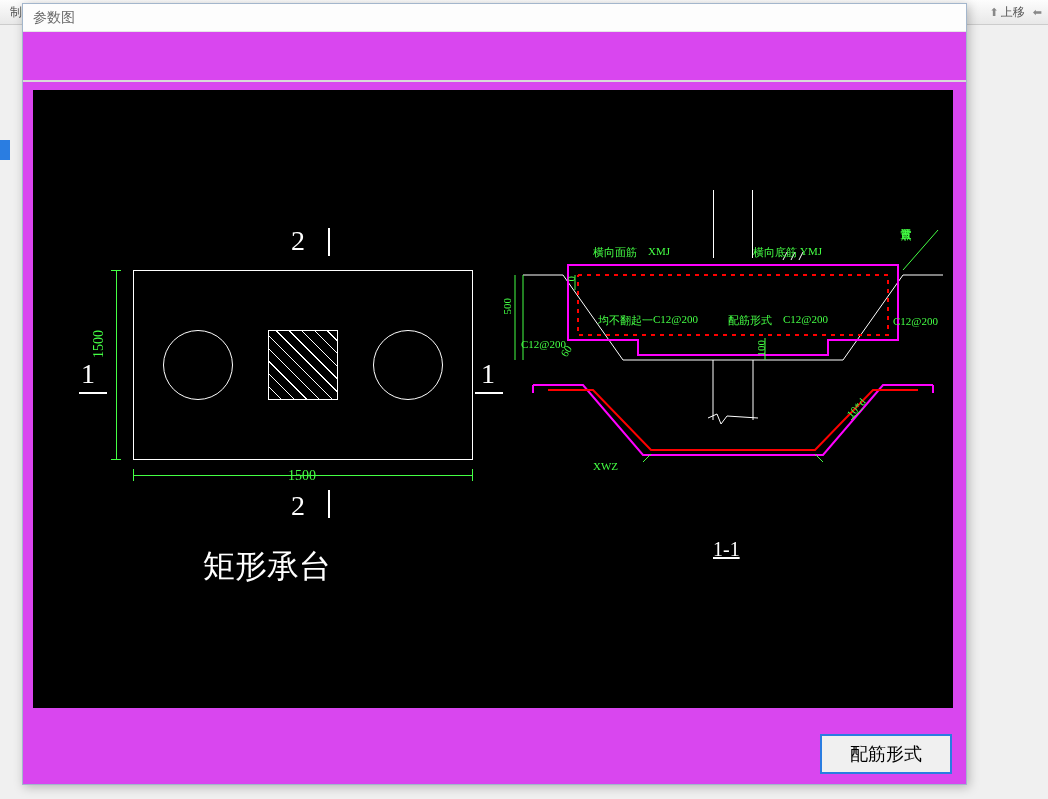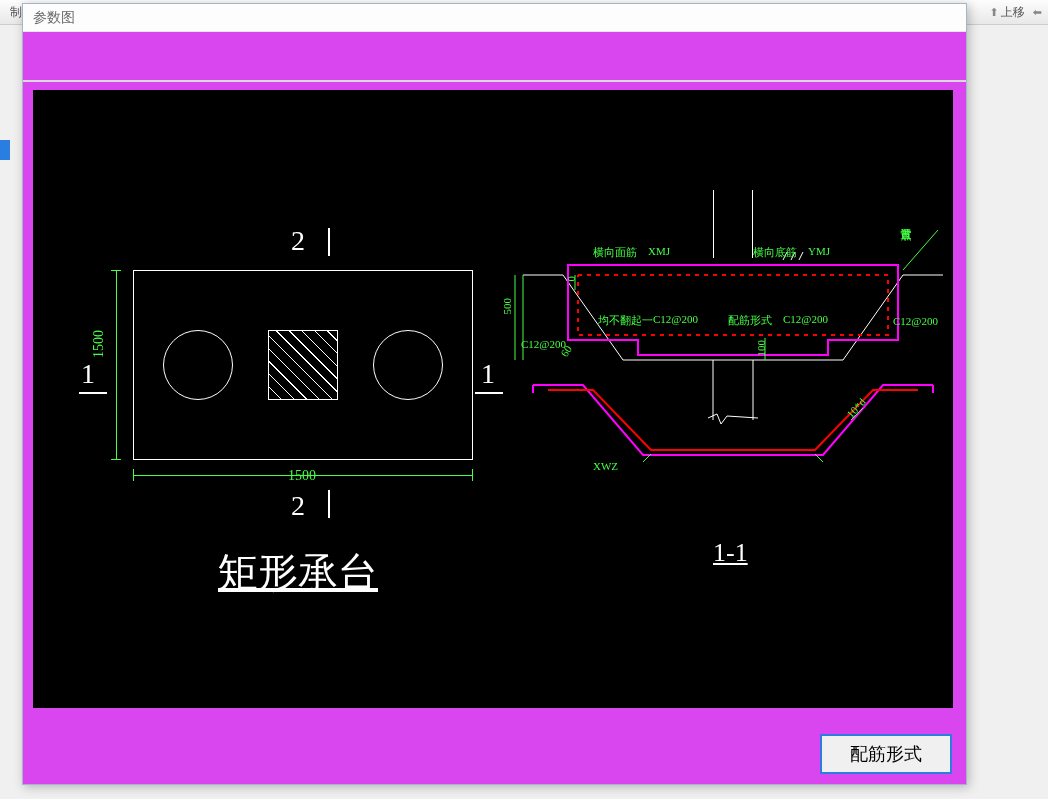--- a/index.html
+++ b/index.html
@@ -132,33 +132,33 @@
     .dim-v { position: absolute; left: 43px; top: 20px; height: 190px; width: 1px; background: #4f4; }
     .dim-v::before, .dim-v::after { content:""; position:absolute; width:10px; height:1px; background:#4f4; left:-5px; }
     .dim-v::before { top:0; } .dim-v::after { bottom:0; }
     .dim-v-txt { position: absolute; left: 18px; top: 80px; color: #4f4; font-size: 14px; writing-mode: vertical-rl; transform: rotate(180deg); }
     
     .dim-h { position: absolute; left: 60px; top: 225px; width: 340px; height: 1px; background:#4f4; }
     .dim-h::before, .dim-h::after { content:""; position:absolute; width:1px; height:12px; background:#4f4; top:-6px; }
     .dim-h::before { left:0; }
     .dim-h::after { right:0; }
     .dim-h-txt { position: absolute; left: 215px; top: 218px; color: #4f4; font-size: 14px; }
-    .left-title { position: absolute; left: 145px; top: 295px; color: #fff; font-size: 40px; font-family: "SimSun"; text-decoration: underline; }
+    .left-title { position: absolute; left: 130px; top: 295px; color: #fff; font-size: 32px; font-family: "SimSun"; }
 
     
     .right-draw { position: absolute; left: 470px; top: 100px; width: 440px; height: 480px; }
     
     .col-top { position:absolute; left:210px; top:0; width:40px; height:68px; border-left:1px solid #fff; border-right:1px solid #fff; }
     
     .svg-over { position:absolute; left:0; top:0; }
 
     .label-green { position:absolute; color:#4f4; font-size:11px; white-space:nowrap; }
 
     .right-title { position:absolute; left:140px; top:310px; color:#fff; font-size:30px; text-align:center; }
-    .right-sub { position:absolute; left:210px; top:348px; color:#fff; font-size:26px; text-decoration: underline; }
+    .right-sub { position:absolute; left:210px; top:348px; color:#fff; font-size:20px; text-decoration: underline; }
   </style>
 </head>
 <body>
 
 <div class="bg-toolbar">
   <span class="item">制</span>
   <span class="spacer"></span>
   <span class="item">
     <span class="arrow-icon">⬆</span>
     <span>上移</span>
@@ -240,21 +240,21 @@
         <line x1="12" y1="85" x2="12" y2="170" stroke="#4f4"></line>
 
         <line x1="72" y1="85" x2="72" y2="100" stroke="#4f4"></line>
 
         <line x1="262" y1="148" x2="262" y2="170" stroke="#4f4"></line>
       </svg>
 
       <span class="label-green" style="left:90px; top:55px;">横向面筋</span>
       <span class="label-green" style="left:145px; top:55px;">XMJ</span>
       <span class="label-green" style="left:250px; top:55px;">横向底筋</span>
-      <span class="label-green" style="left:305px; top:55px;">YMJ</span>
+      <span class="label-green" style="left:297px; top:55px;">YMJ</span>
       <span class="label-green" style="left:395px; top:30px; writing-mode:vertical-rl;">节点设置</span>
 
       <span class="label-green" style="left:95px; top:123px;">均不翻起一</span>
       <span class="label-green" style="left:150px; top:123px;">C12@200</span>
       <span class="label-green" style="left:225px; top:123px;">配筋形式</span>
       <span class="label-green" style="left:280px; top:123px;">C12@200</span>
       <span class="label-green" style="left:18px; top:148px;">C12@200</span>
       <span class="label-green" style="left:390px; top:125px;">C12@200</span>
 
       <span class="label-green" style="left:-2px; top:108px; writing-mode:vertical-rl; transform:rotate(180deg);">500</span>

